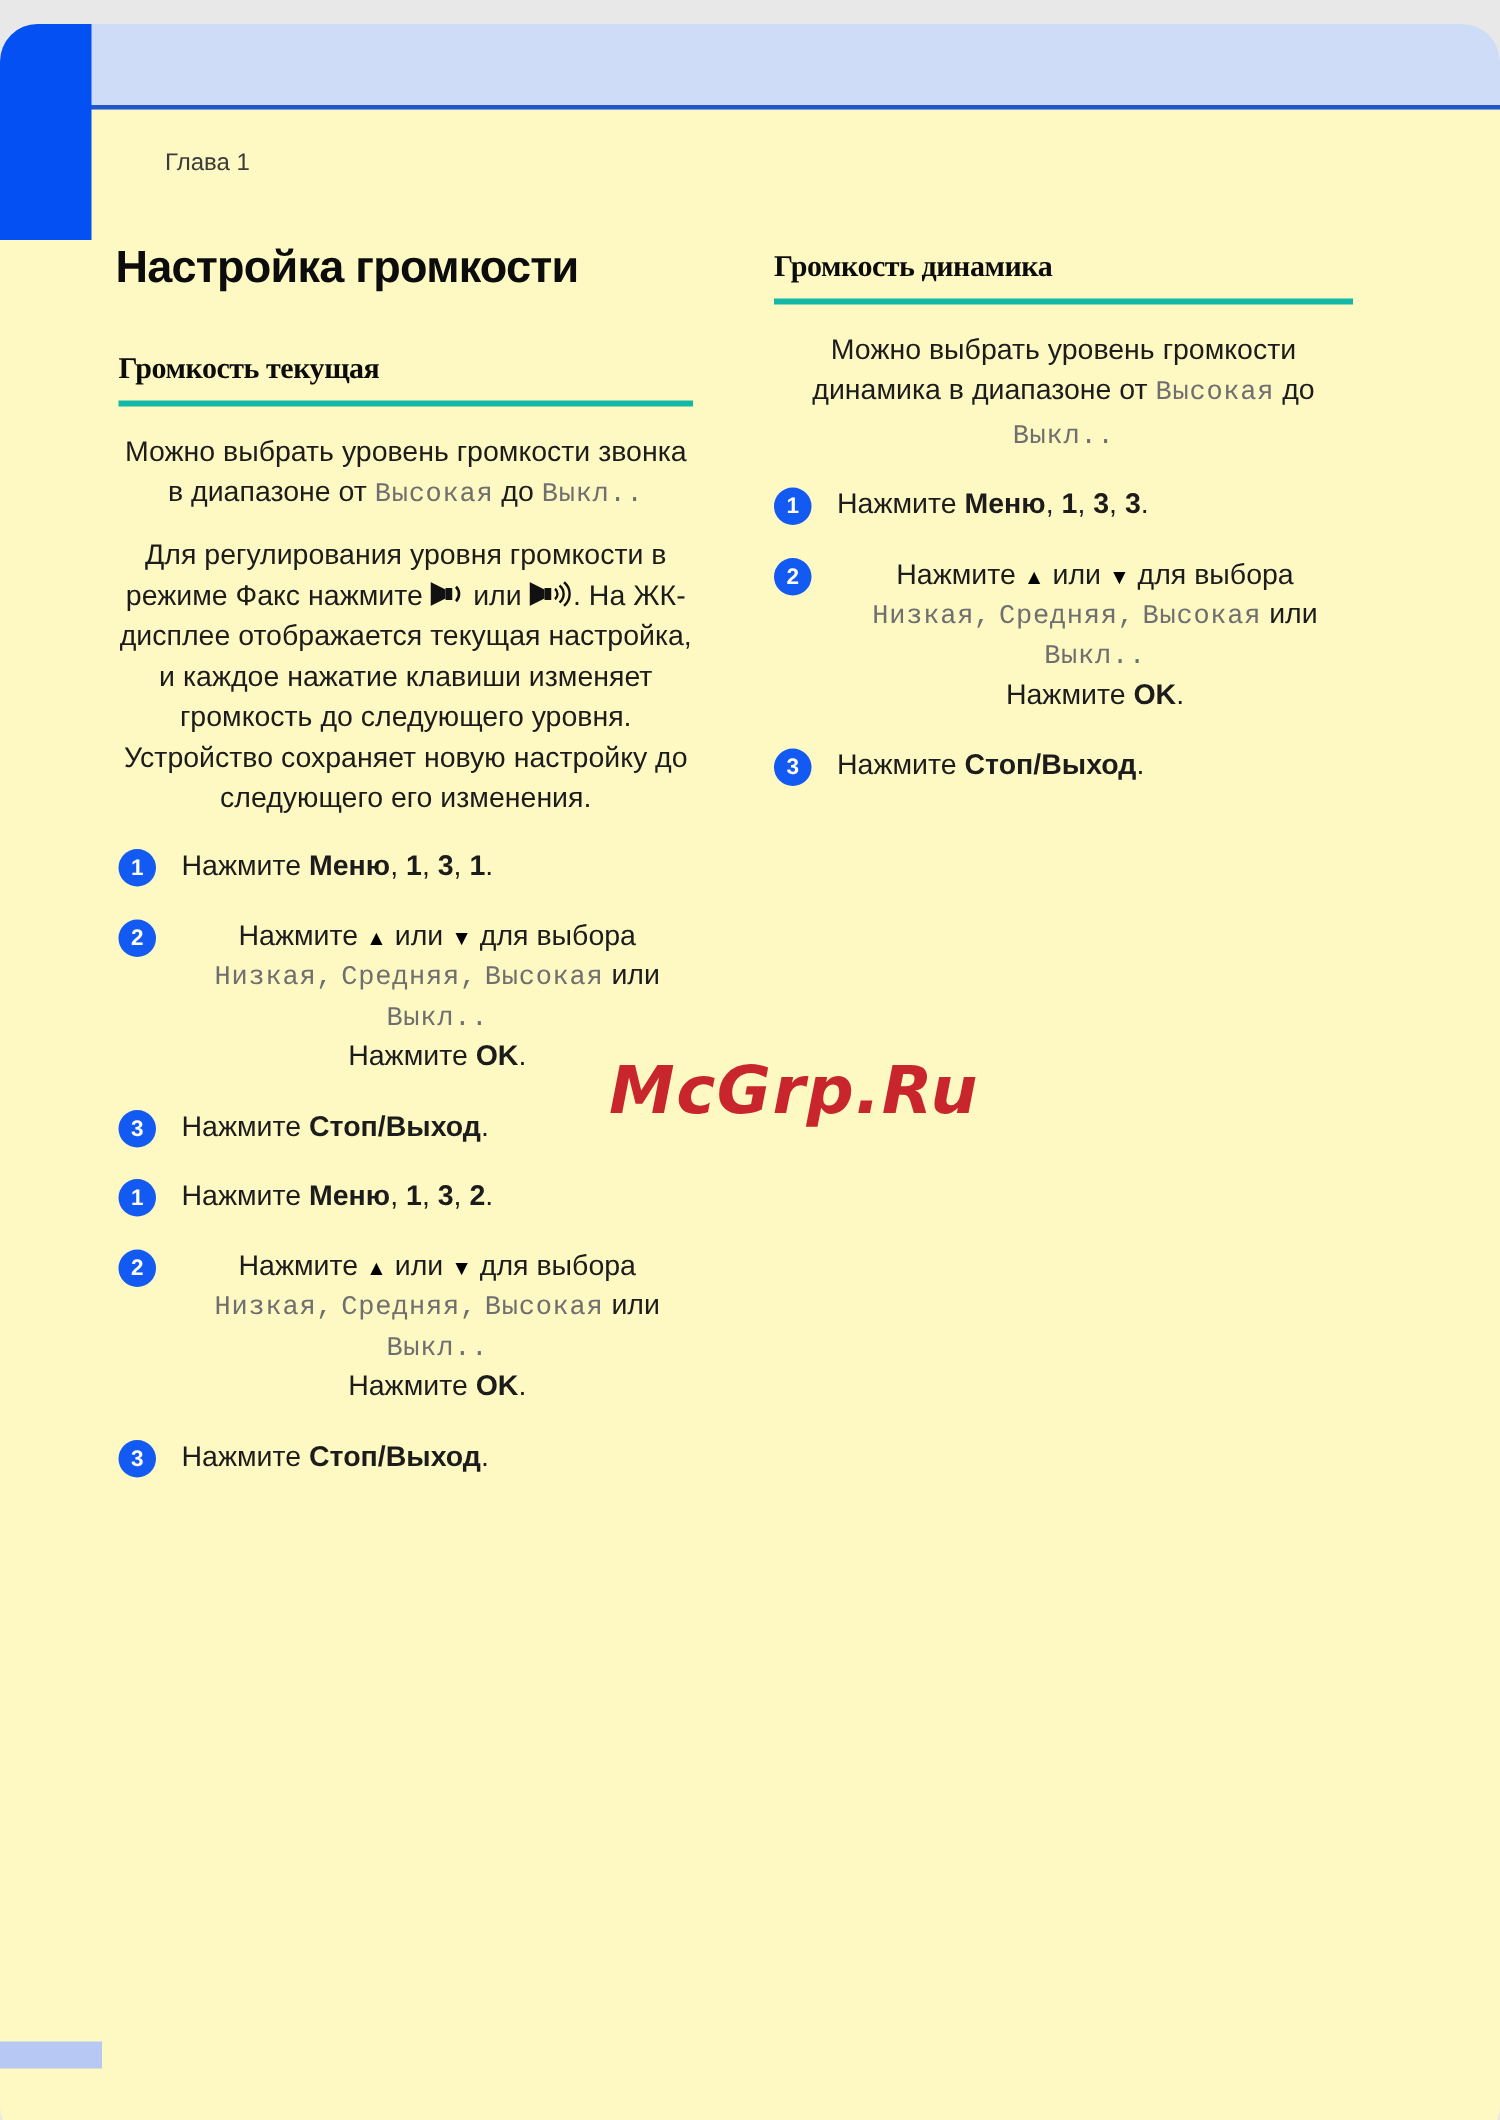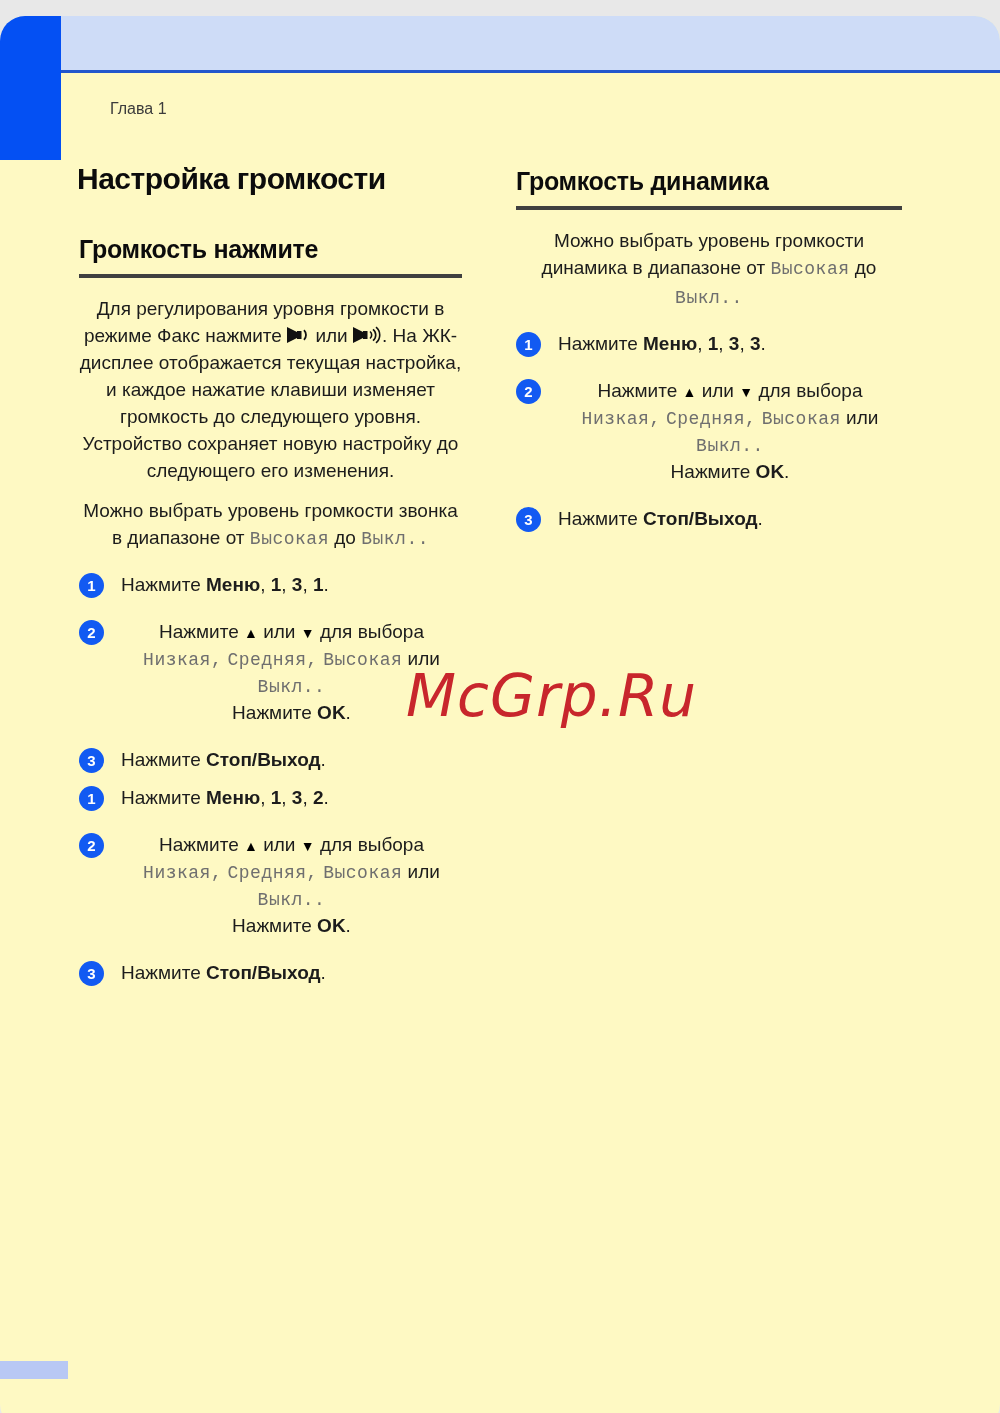--- a/index.html
+++ b/index.html
@@ -18,75 +18,75 @@
   .corner{position:absolute;left:0;top:0;width:61px;height:144px;background:#0450f3;}
   .chapter{position:absolute;left:110px;top:84px;font-size:16px;color:#3c3c3c;}
   .title{position:absolute;left:77px;top:146px;margin:0;font-size:30px;font-weight:bold;letter-spacing:-0.5px;color:#0c0c0c;}
   
   .sec{position:absolute;}
   .sec-ring{left:79px;top:218px;width:383px;}
   .sec-beeper{left:79px;top:750px;width:383px;}
   .sec-speaker{left:516px;top:150px;width:386px;}
   .sec h2{
     margin:0 0 17px 0;padding:0 0 9px 0;
-    font-size:25px;font-weight:bold;line-height:1.22;color:#0c0c0c;
-    border-bottom:4px solid #404040;letter-spacing:-0.3px;
+    font-size:20px;font-weight:bold;line-height:1.22;color:#0c0c0c;
+    border-bottom:4px solid #14b8a6;letter-spacing:-0.3px;font-family:Liberation Serif, serif;
   }
   .sec p{margin:0 0 13px 0;font-size:19px;line-height:27px;text-align:center;}
   .steps{margin-top:19px;}
   .step{display:flex;gap:17px;margin-bottom:21px;align-items:flex-start;}
   .step-num{
     flex:none;width:25px;height:25px;border-radius:50%;
     background:#125af2;color:#ffffff;
     font-size:15px;font-weight:bold;
     display:flex;align-items:center;justify-content:center;
     margin-top:1px;
   }
   .step-text{font-size:19px;line-height:26px;text-align:center;}
   
   .seg-b{font-weight:bold;}
   .seg-m{font-family:"Liberation Mono", monospace;color:#6f6f6f;font-size:18px;letter-spacing:0.5px;}
   .seg-tri{font-size:14px;color:#000;}
   .spk{display:inline-block;vertical-align:-2px;line-height:0;}
   
   .watermark{
-    position:absolute;left:406px;top:646px;
-    font-size:58px;font-style:italic;font-weight:400;
+    position:absolute;left:406px;top:686px;
+    font-size:44px;font-style:italic;font-weight:700;
     color:#c8262c;letter-spacing:1px;
     font-family:"DejaVu Sans", sans-serif;
   }
   
   .footer-bar{position:absolute;left:0;top:1345px;width:68px;height:18px;background:#b8c8f4;}
   .page-num{position:absolute;left:78px;top:1416px;font-size:19px;font-weight:bold;color:#111;font-style:italic;}
 </style>
 </head>
 <body>
 
 <div class="page">
 
   <div class="band"></div>
   <div class="corner"></div>
   <div class="chapter">Глава 1</div>
 
   <h1 class="title">Настройка громкости</h1>
 
   <section class="sec sec-ring">
-    <h2>Громкость нажмите</h2>
+    <h2>Громкость текущая</h2>
+    <p><span>Можно выбрать уровень громкости звонка в диапазоне от </span><span class="seg-m">Высокая</span><span> до </span><span class="seg-m">Выкл..</span></p>
     <p><span>Для регулирования уровня громкости в режиме Факс нажмите </span><span class="spk"><svg width="23" height="18" viewBox="0 0 23 18">
             <polygon points="0,1 10,6 10,12 0,17" fill="#111"></polygon>
             <rect x="10" y="5" width="4.5" height="8" fill="#111"></rect>
             <path d="M17,4.2 A6.8,6.8 0 0 1 17,13.8" fill="none" stroke="#111" stroke-width="1.8"></path>
           </svg></span><span> или </span><span class="spk"><svg width="29" height="18" viewBox="0 0 29 18">
             <polygon points="0,1 10,6 10,12 0,17" fill="#111"></polygon>
             <rect x="10" y="5" width="4.5" height="8" fill="#111"></rect>
             <path d="M17,5.5 A4.5,4.5 0 0 1 17,12.5" fill="none" stroke="#111" stroke-width="1.6"></path>
             <path d="M20,3.3 A7.3,7.3 0 0 1 20,14.7" fill="none" stroke="#111" stroke-width="1.6"></path>
             <path d="M23,1.2 A10,10 0 0 1 23,16.8" fill="none" stroke="#111" stroke-width="1.6"></path>
           </svg></span><span>. На ЖК-дисплее отображается текущая настройка, и каждое нажатие клавиши изменяет громкость до следующего уровня. Устройство сохраняет новую настройку до следующего его изменения.</span></p>
-    <p><span>Можно выбрать уровень громкости звонка в диапазоне от </span><span class="seg-m">Высокая</span><span> до </span><span class="seg-m">Выкл..</span></p>
     <div class="steps">
       <div class="step">
         <span class="step-num">1</span>
         <div class="step-text"><span>Нажмите </span><span class="seg-b">Меню</span><span>, </span><span class="seg-b">1</span><span>, </span><span class="seg-b">3</span><span>, </span><span class="seg-b">1</span><span>.</span></div>
       </div>
       <div class="step">
         <span class="step-num">2</span>
         <div class="step-text"><span>Нажмите </span><span class="seg-tri">▲</span><span> или </span><span class="seg-tri">▼</span><span> для выбора </span><span class="seg-m">Низкая,</span><span> </span><span class="seg-m">Средняя,</span><span> </span><span class="seg-m">Высокая</span><span> или </span><span class="seg-m">Выкл..</span><br><span>Нажмите </span><span class="seg-b">OK</span><span>.</span></div>
       </div>
       <div class="step">

